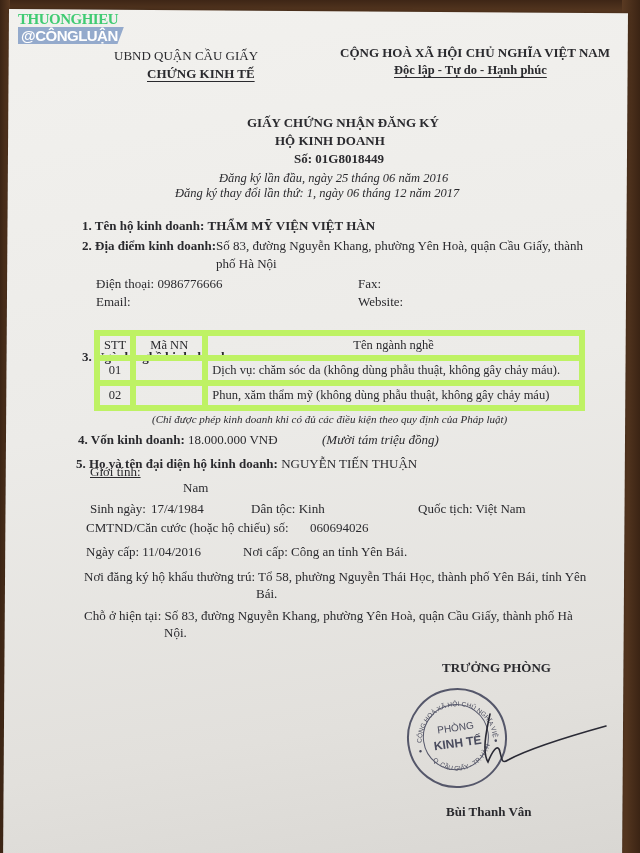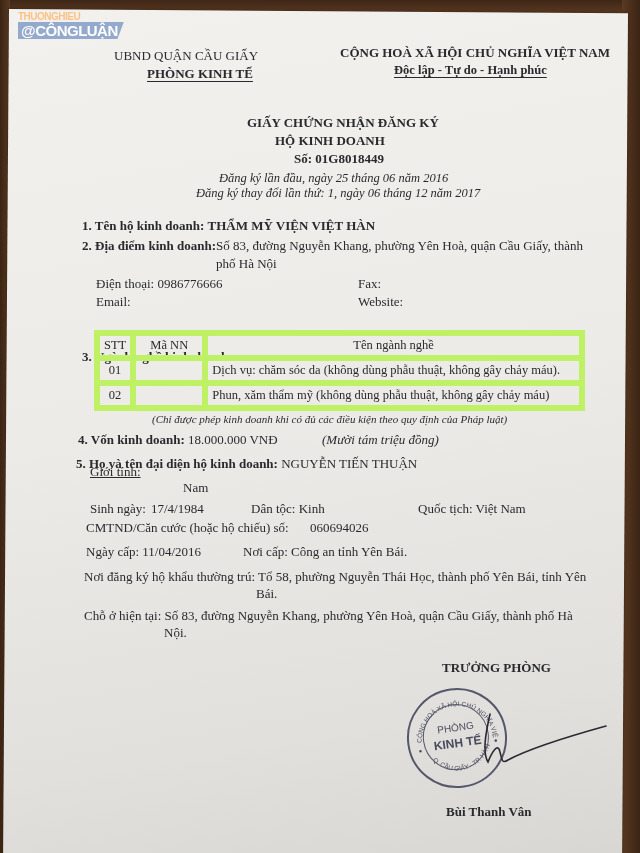--- a/index.html
+++ b/index.html
@@ -15,22 +15,22 @@
       background: linear-gradient(90deg, #5a3a22, #3b2414); }
     .desk-left { position: absolute; left: 0; top: 0; width: 10px; height: 853px;
       background: linear-gradient(90deg, #3b2414, #5a3a22); }
     .paper {
       position: absolute; left: 9px; top: 9px; width: 619px; height: 860px;
       background: linear-gradient(170deg, #f2f1ee 0%, #ecebe8 45%, #e2e0dc 80%, #d8d6d2 100%);
       transform: rotate(0.4deg); transform-origin: top left;
       box-shadow: 0 0 3px rgba(0,0,0,0.35);
     }
     .watermark { position: absolute; left: 18px; top: 12px; z-index: 5; line-height: 1; }
-    .wm-top { font-family: Liberation Sans, sans-serif; font-weight: bold;
-      font-size: 10px; color: #fdba74; letter-spacing: -0.5px; opacity: 0.85; }
+    .wm-top { font-family: Liberation Serif, serif; font-weight: bold;
+      font-size: 15px; color: #22c55e; letter-spacing: -0.5px; opacity: 0.85; }
     .wm-bottom { margin-top: 0; background: #8aa2c8; color: #fff; padding: 1px 6px 1px 3px;
       font-family: "Liberation Sans", "DejaVu Sans", sans-serif; font-weight: bold;
       font-size: 15px; letter-spacing: -0.5px; opacity: 0.9;
       clip-path: polygon(0 0, 100% 0, 94% 100%, 0 100%); }
     .abs { position: absolute; white-space: nowrap; }
     .b { font-weight: bold; }
     .i { font-style: italic; }
     .u { text-decoration: underline; text-decoration-thickness: 1px; text-underline-offset: 3px; }
     .f13 { font-size: 13px; }
     .f12 { font-size: 12.5px; }
@@ -65,30 +65,30 @@
 <div class="desk-right"></div>
 
 <div class="paper"></div>
 
 <div class="watermark">
   <div class="wm-top">THUONGHIEU</div>
   <div class="wm-bottom">@CÔNGLUẬN</div>
 </div>
 
 <div class="abs f13" style="left:114px; top:48px;">UBND QUẬN CẦU GIẤY</div>
-<div class="abs f13 b u" style="left:147px; top:66px;">PHÒNG KINH TẾ</div>
+<div class="abs f13 b u" style="left:147px; top:66px;">CHỨNG KINH TẾ</div>
 
 <div class="abs f13 b" style="left:340px; top:45px;">CỘNG HOÀ XÃ HỘI CHỦ NGHĨA VIỆT NAM</div>
 <div class="abs f12 b u" style="left:394px; top:63px;">Độc lập - Tự do - Hạnh phúc</div>
 
 <div class="abs f13 b" style="left:247px; top:115px;">GIẤY CHỨNG NHẬN ĐĂNG KÝ</div>
 <div class="abs f13 b" style="left:275px; top:133px;">HỘ KINH DOANH</div>
 <div class="abs f13 b" style="left:294px; top:151px;">Số: 01G8018449</div>
 <div class="abs f12 i" style="left:219px; top:171px;">Đăng ký lần đầu, ngày 25 tháng 06 năm 2016</div>
-<div class="abs f12 i" style="left:196px; top:186px;">Đăng ký thay đổi lần thứ: 1, ngày 06 tháng 12 năm 2017</div>
+<div class="abs f12 i" style="left:175px; top:186px;">Đăng ký thay đổi lần thứ: 1, ngày 06 tháng 12 năm 2017</div>
 
 <div class="abs f13" style="left:82px; top:218px;">
   <span class="b">1. Tên hộ kinh doanh:</span>
   <span class="b">THẨM MỸ VIỆN VIỆT HÀN</span>
 </div>
 
 <div class="abs f13 b" style="left:82px; top:238px;">2. Địa điểm kinh doanh:</div>
 <div class="abs f13" style="left:216px; top:238px;">Số 83, đường Nguyễn Khang, phường Yên Hoà, quận Cầu Giấy, thành</div>
 <div class="abs f13" style="left:216px; top:256px;">phố Hà Nội</div>
 

